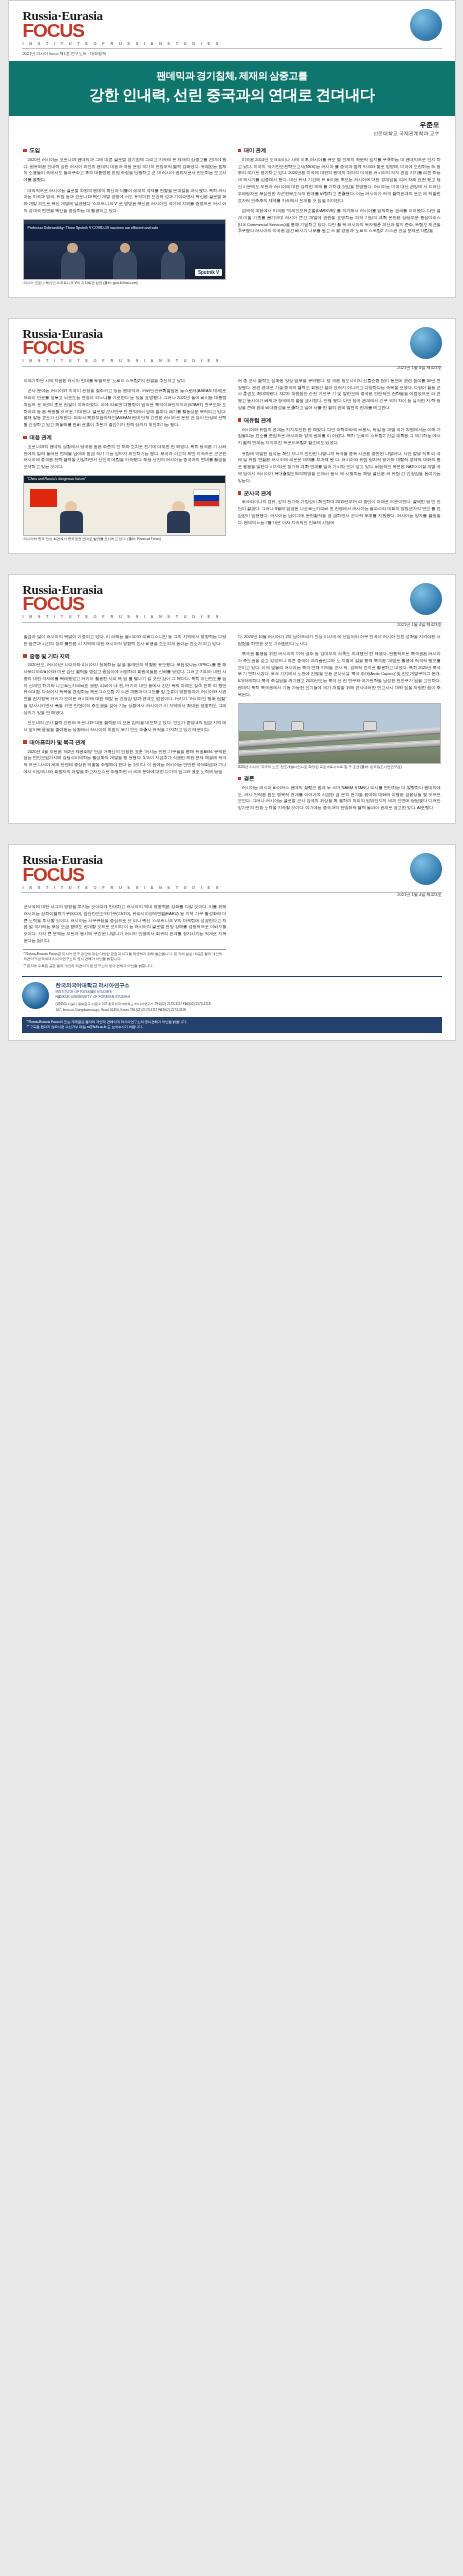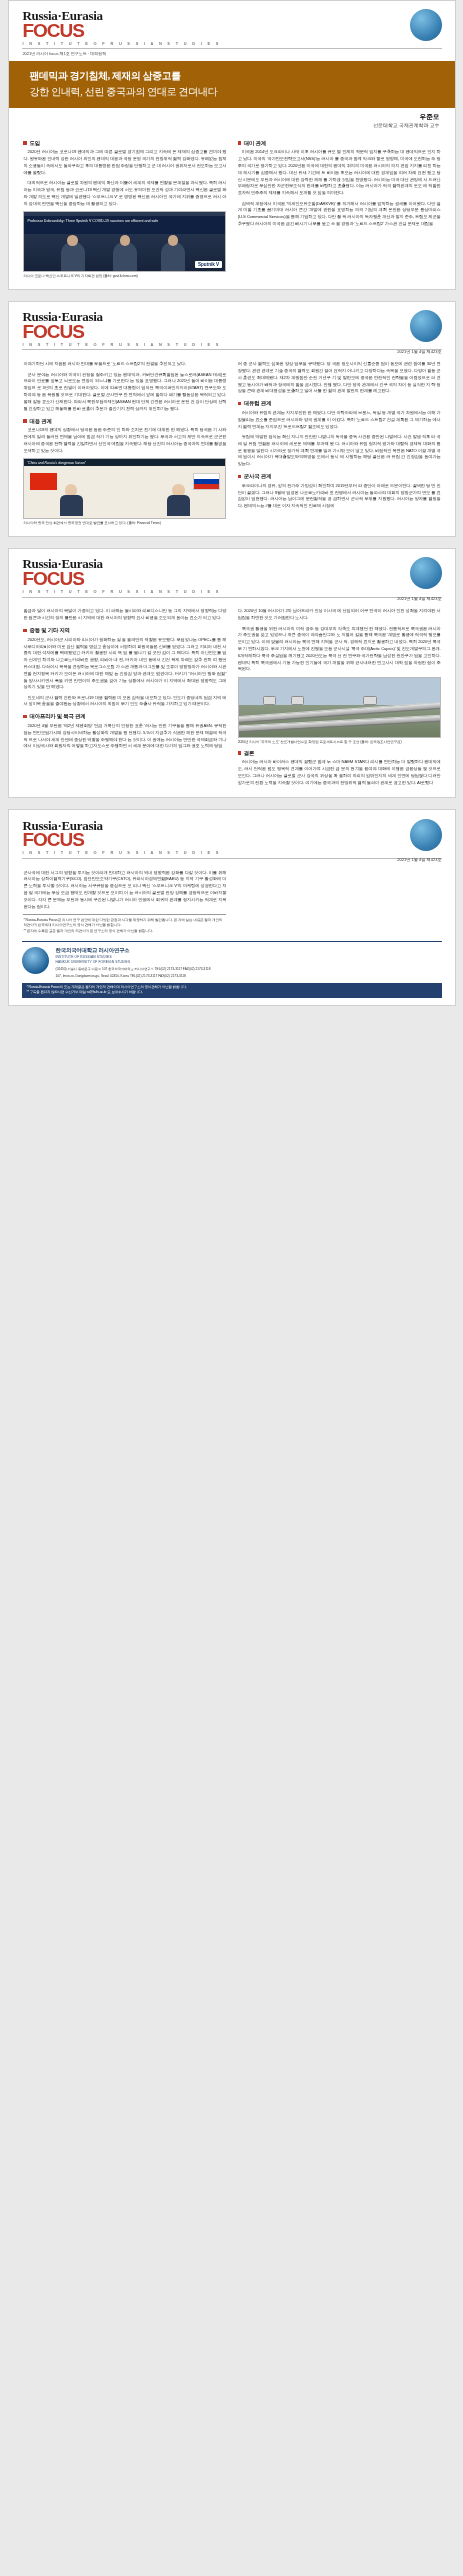--- a/index.html
+++ b/index.html
@@ -9,21 +9,21 @@
     font-family: "Liberation Sans", sans-serif;
   }
   .page-wrap {
     width: 464px;
     margin: 0 auto;
     background: #e9e9e9;
     padding: 0 0 9.3px 0;
   }
   .page {
     width: 448px;
-    margin: 0 auto 11px auto;
+    margin: 0 auto 20px auto;
     background: #ffffff;
     border: 0.5px solid #cfcfcf;
     position: relative;
     padding: 0 0 7.2px 0;
   }
   
   .masthead {
     position: relative;
     padding: 8.2px 13.4px 0 13.4px;
     height: 60px;
@@ -74,37 +74,37 @@
     position: absolute;
     right: 13.4px;
     top: 8.2px;
     width: 32px; height: 32px;
     border-radius: 50%;
     background: radial-gradient(circle at 35% 30%, #6fb8e0, #1f6fa8 65%, #134f79);
     opacity: .9;
   }
   
   .headline-box {
-    background: #a16207;
+    background: #0f766e;
     color: #ffffff;
-    text-align: left;
+    text-align: center;
     padding: 8.2px 20.6px 9.3px 20.6px;
     margin: 0 0 0 0;
   }
   .headline-box .hl1 {
     font-family: "Liberation Serif", serif;
     font-size: 9.8px;
     font-weight: bold;
     line-height: 1.5;
     letter-spacing: -0.3px;
   }
   .headline-box .hl2 {
     font-family: "Liberation Serif", serif;
-    font-size: 10px;
-    font-weight: normal;
+    font-size: 15px;
+    font-weight: bold;
     line-height: 1.5;
     letter-spacing: -0.3px;
   }
   .byline {
     text-align: right;
     padding: 5.2px 15.5px 1px 0;
     font-size: 5.7px;
   }
   .byline .name { font-weight: bold; font-size: 6.7px; }
   .byline .aff { font-size: 4.9px; color: #333; }

